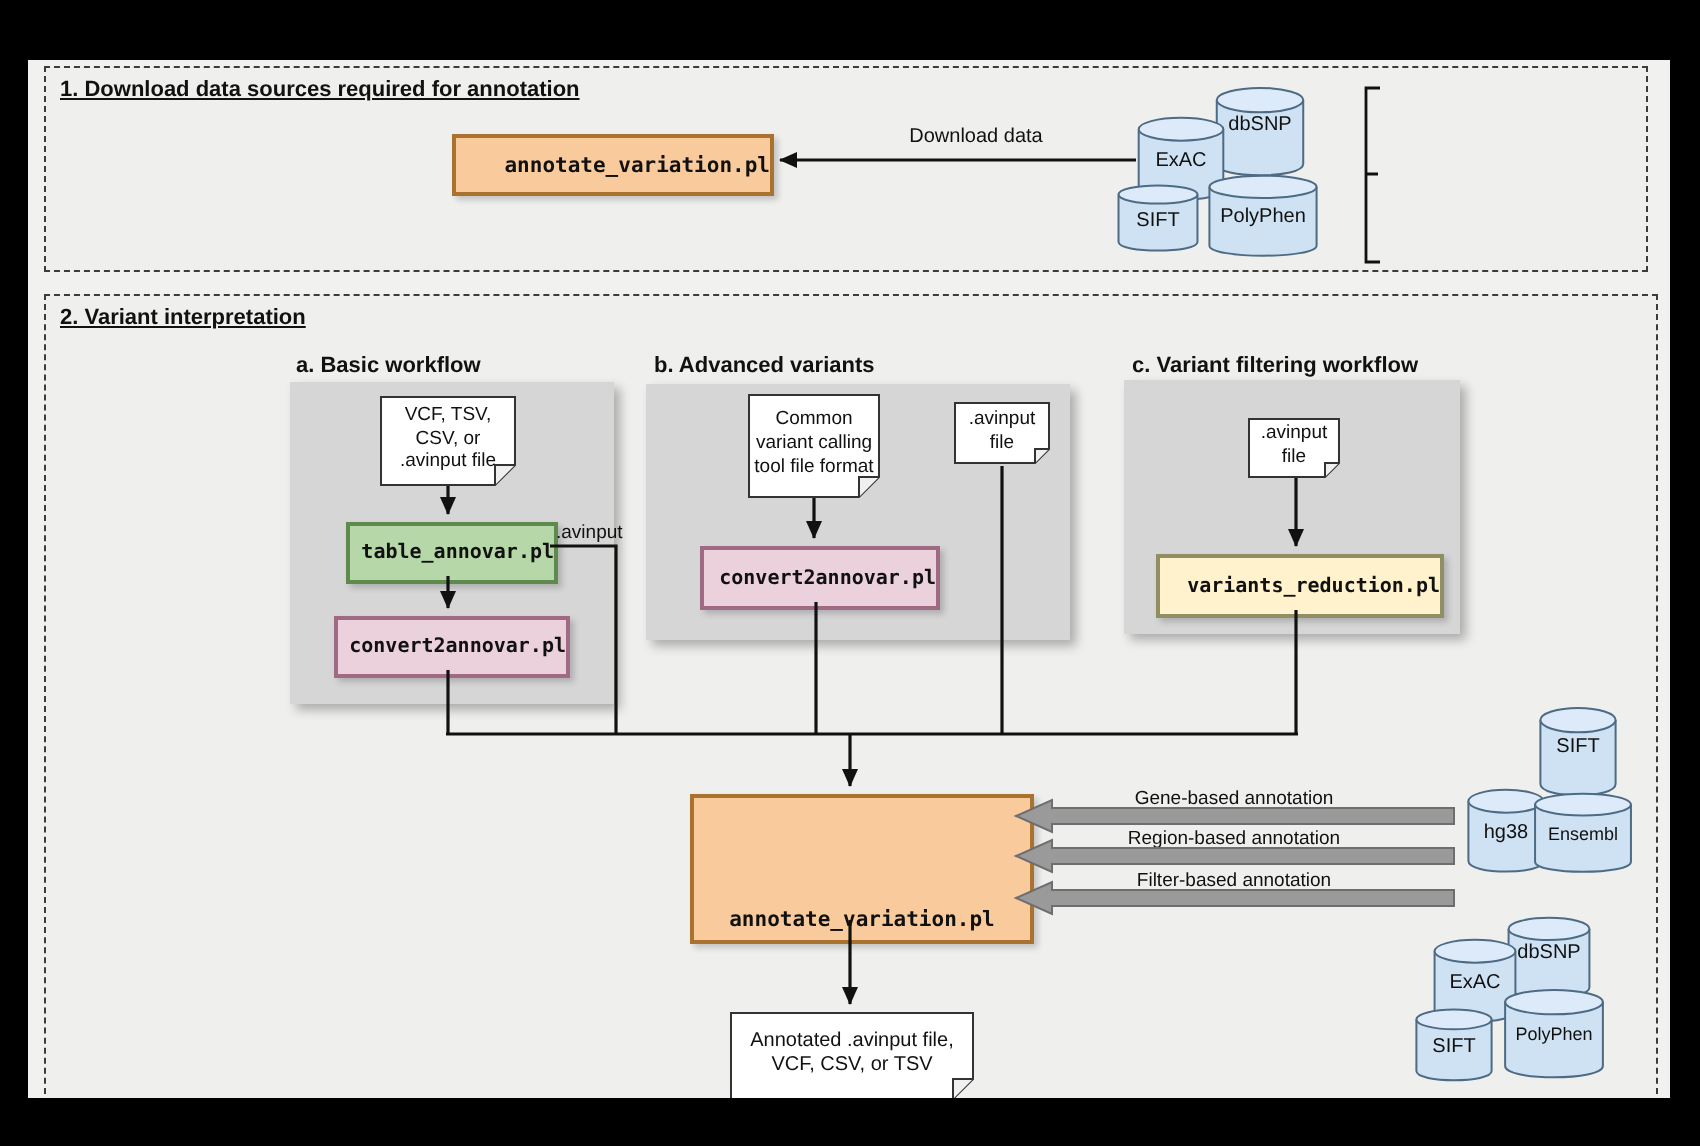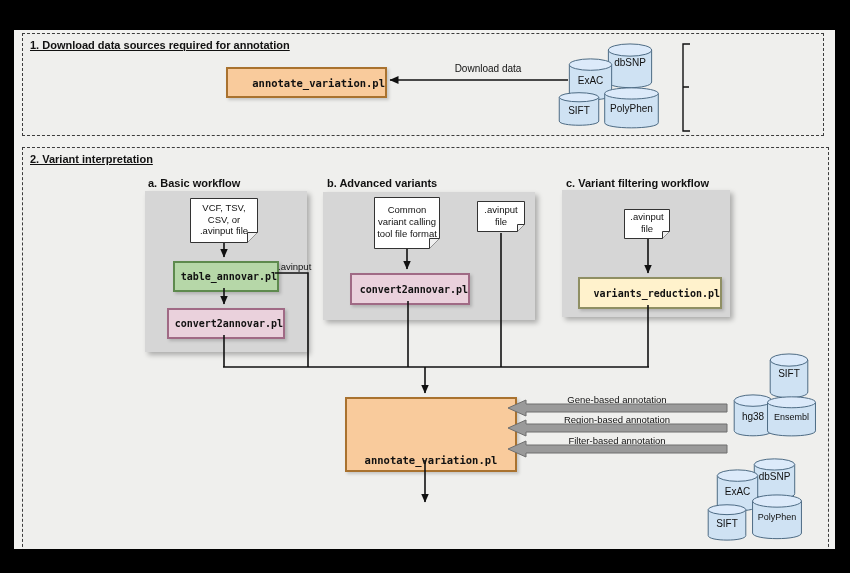--- a/index.html
+++ b/index.html
@@ -112,20 +112,27 @@
       </svg>
     <span class="note-text">.avinput file</span>
   </div>
   <div class="note" style="left:624px;top:209px;width:46px;height:30px;">
     <svg viewBox="0 0 46 30">
         <polygon points="0.5,0.5 45.5,0.5 45.5,22.5 38.5,29.5 0.5,29.5"></polygon>
         <polyline points="38.5,29.5 38.5,22.5 45.5,22.5"></polyline>
       </svg>
     <span class="note-text">.avinput file</span>
   </div>
+  <div class="note" style="left:365px;top:506px;width:122px;height:44px;">
+    <svg viewBox="0 0 122 44">
+        <polygon points="0.5,0.5 121.5,0.5 121.5,33.5 111.5,43.5 0.5,43.5"></polygon>
+        <polyline points="111.5,43.5 111.5,33.5 121.5,33.5"></polyline>
+      </svg>
+    <span class="note-text" style="font-size:10px;">Annotated .avinput file, VCF, CSV, or TSV</span>
+  </div>
 
   <div class="tool green" style="left:173px;top:261px;width:102px;height:27px;">
     <span>table_annovar.pl</span>
   </div>
   <div class="small-label" style="left:278px;top:261px;">.avinput</div>
   <div class="tool pink" style="left:167px;top:308px;width:114px;height:27px;">
     <span>convert2annovar.pl</span>
   </div>
   <div class="tool pink" style="left:350px;top:273px;width:116px;height:28px;">
     <span>convert2annovar.pl</span>

